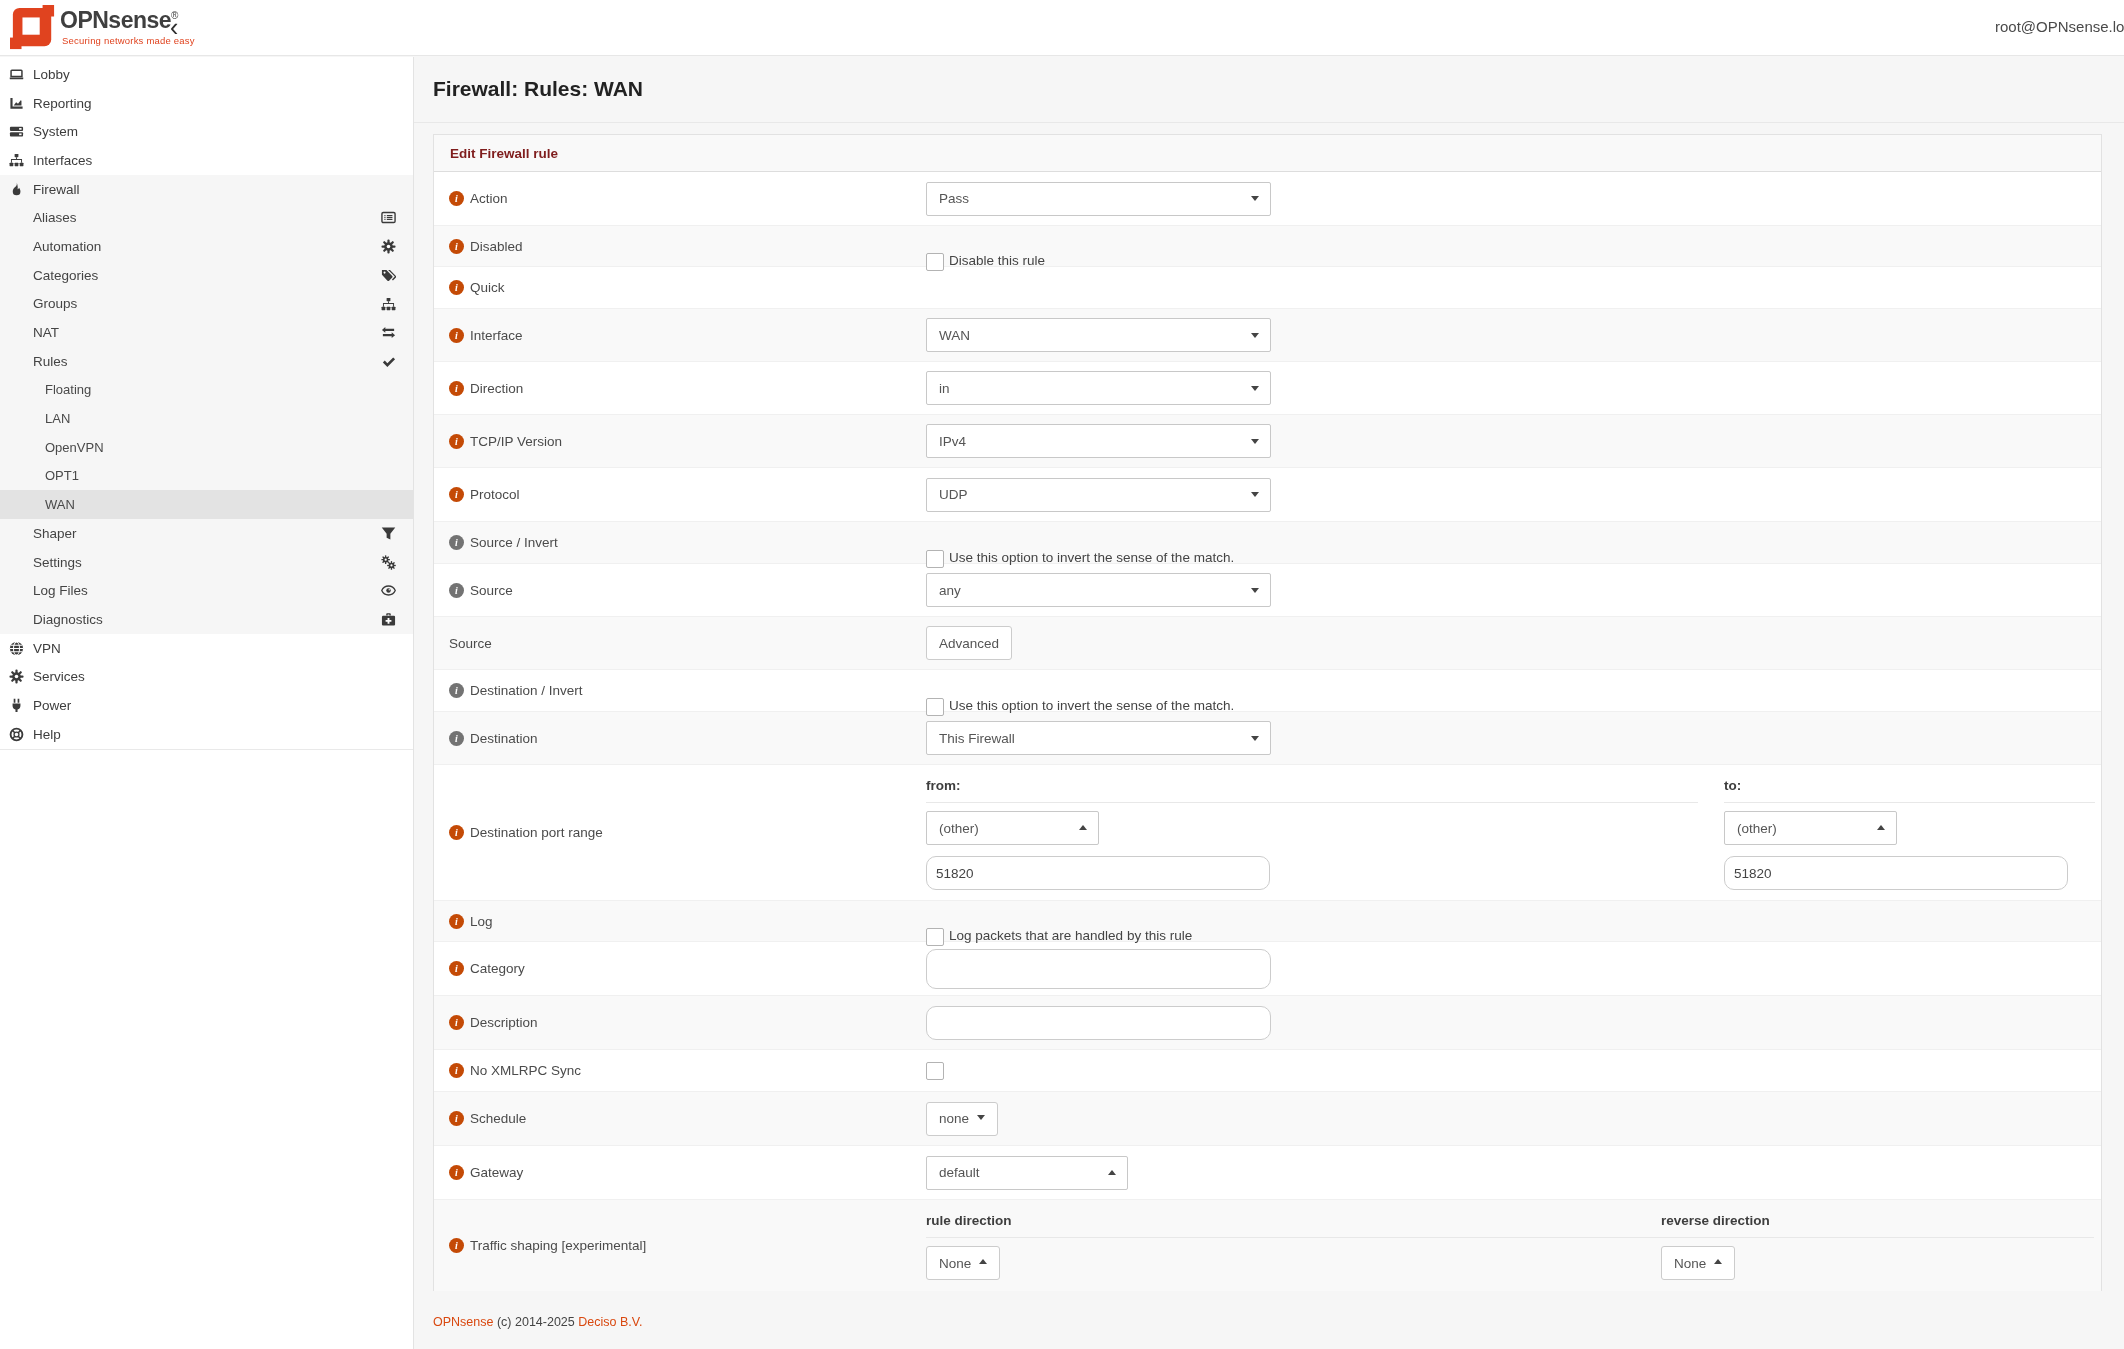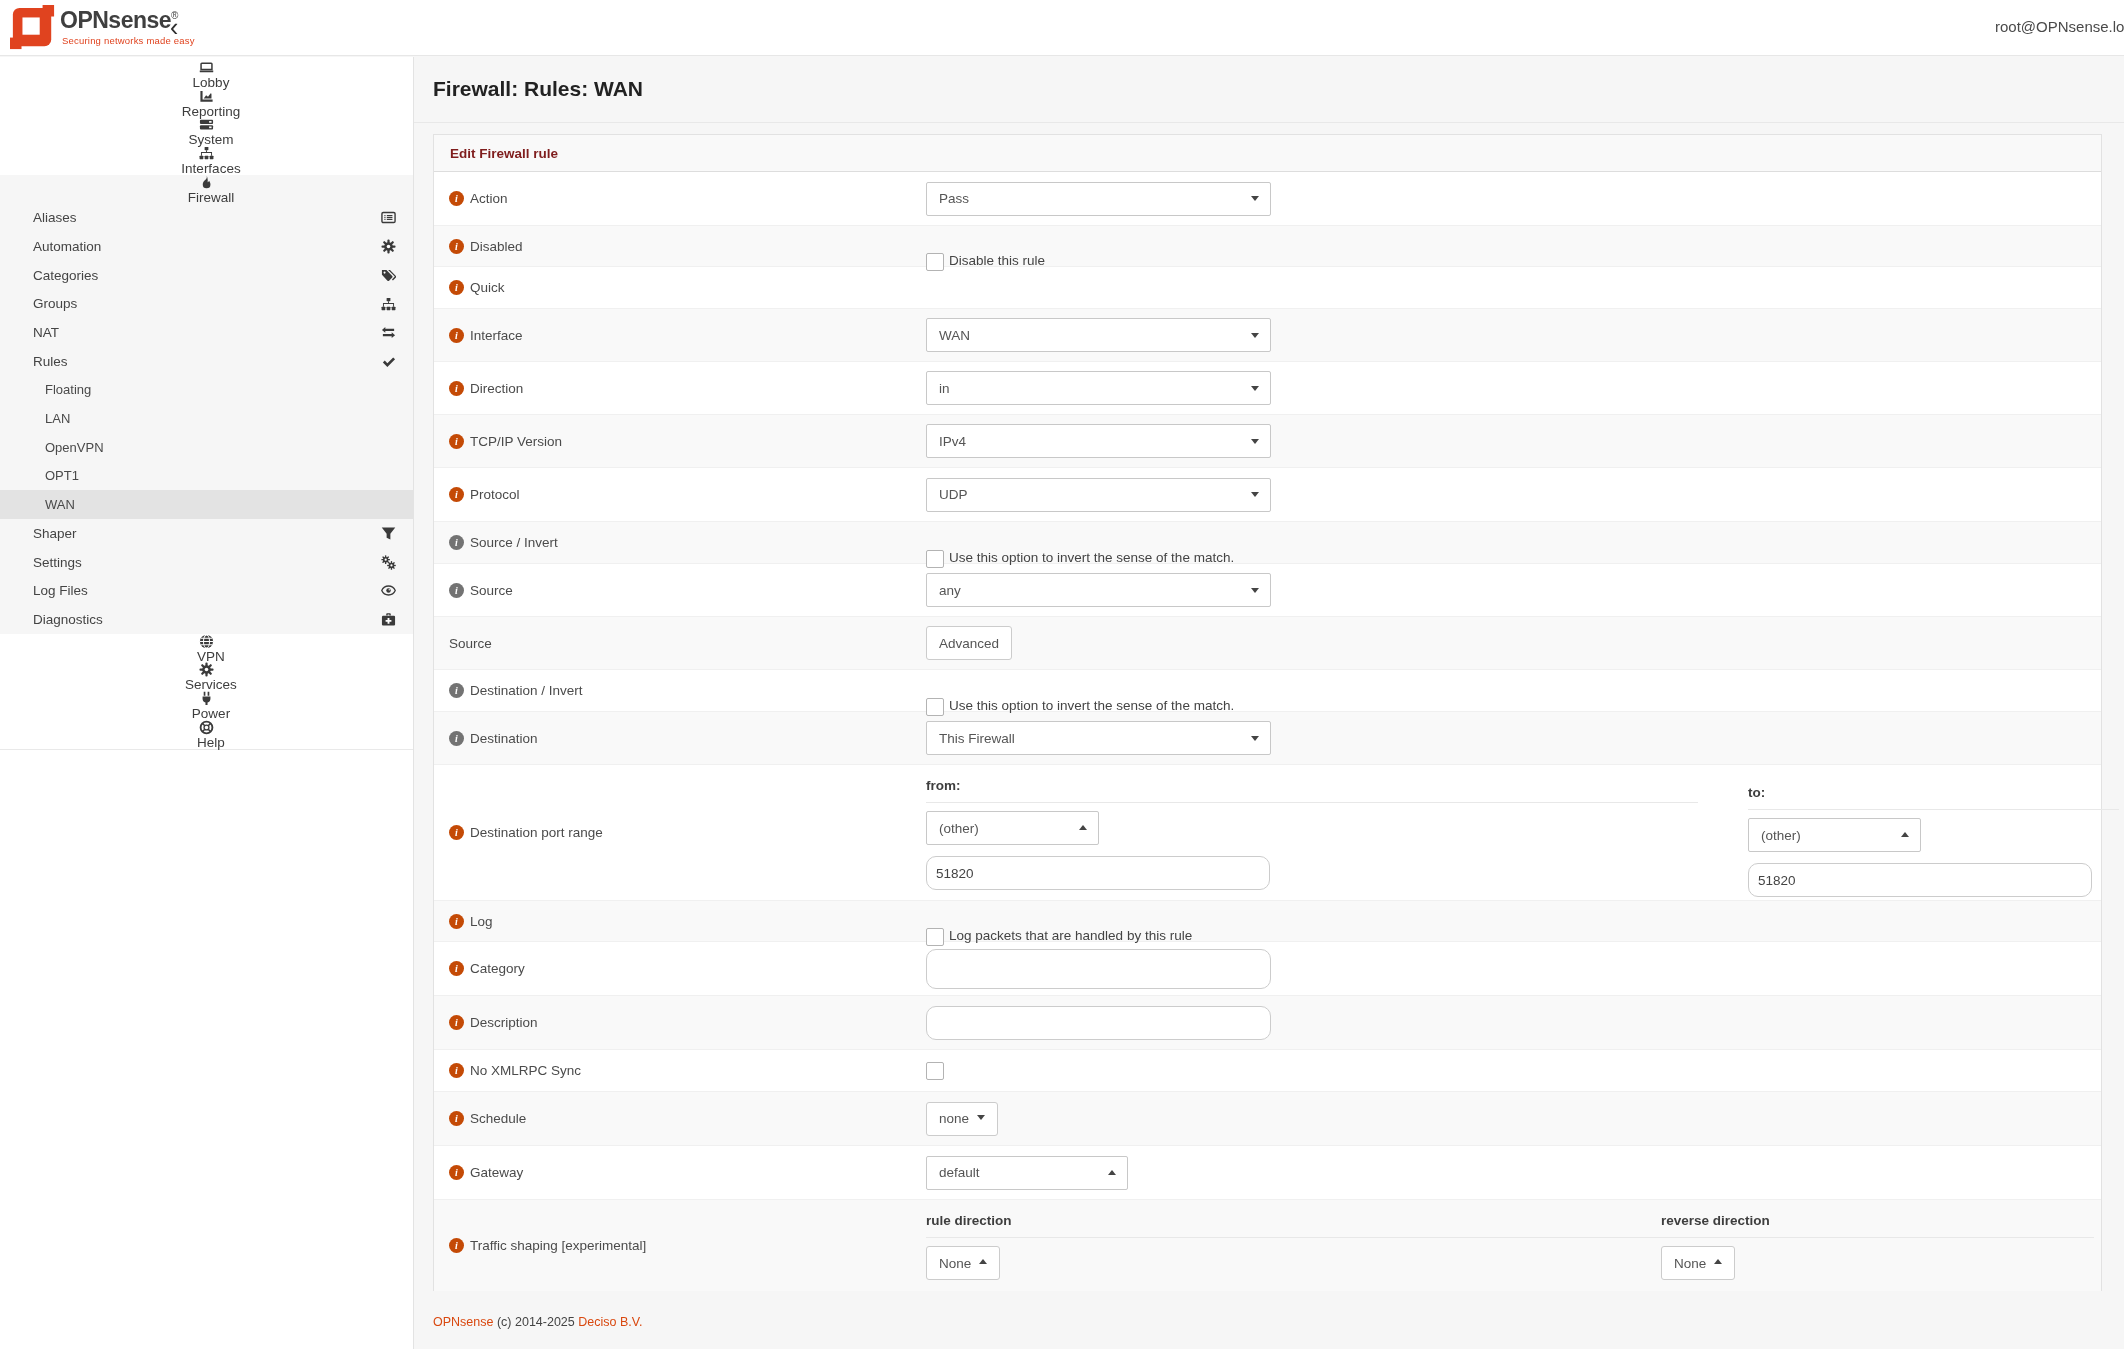--- a/index.html
+++ b/index.html
@@ -12,21 +12,21 @@
   .brand { position:absolute; left:60px; top:7px; font-size:23px; font-weight:bold; color:#3f3f3f; letter-spacing:-0.5px; }
   .brand sup { font-size:10px; font-weight:normal; }
   .tagline { position:absolute; left:62px; top:35px; font-size:9.5px; color:#e0431f; letter-spacing:0.2px; }
   .collapse-btn { position:absolute; left:170px; top:10px; font-size:25px; color:#2f2f2f; cursor:pointer; line-height:34px; }
   .userbox { position:absolute; left:1995px; top:18px; width:129px; overflow:hidden; white-space:nowrap; font-size:15px; color:#4a4a4a; }
 
   
   #sidebar { position:absolute; left:0; top:57px; width:414px; height:1292px; background:#fff; border-right:1px solid #e3e3e3; }
   #menu { padding-top:3px; border-bottom:1px solid #e9e9e9; }
   .sn { position:relative; height:28.7px; display:flex; align-items:center; font-size:13.5px; color:#3d3d3d; cursor:pointer; }
-  .sn.lv1 { padding-left:9px;flex-direction:column; }
+  .sn.lv1 { padding-left:9px; }
   .sn.lv2 { padding-left:33px; color:#444; }
   .sn.lv3 { padding-left:45px; font-size:13px; color:#4a4a4a;text-align:right; }
   .sic { width:24px; display:inline-flex; align-items:center; }
   .sic svg { width:15px; height:15px; fill:#3b3b3b; }
   .badge-ic { position:absolute; right:17px; top:7px; width:15px; height:15px; }
   .badge-ic svg { width:15px; height:15px; fill:#3a3a3a; }
   .fw-section { background:#f6f6f6; }
   .sn.selected { background:#e3e3e3; }
 
   
@@ -463,21 +463,21 @@
           </div>
         <div class="ctl">
           <div class="scol" style="left:17px; width:772px;">
             <div class="shead">from:</div>
             <div class="sel sel-other">
                 <span>(other)</span>
                 <i class="car up"></i>
               </div>
             <input class="txt port" value="51820" style="">
           </div>
-          <div class="scol" style="left:839px; width:371px;margin-top:7px;">
+          <div class="scol" style="left:815px; width:371px;">
             <div class="shead">to:</div>
             <div class="sel sel-other">
                 <span>(other)</span>
                 <i class="car up"></i>
               </div>
             <input class="txt port" value="51820" style="">
           </div>
         </div>
       </div>
 

